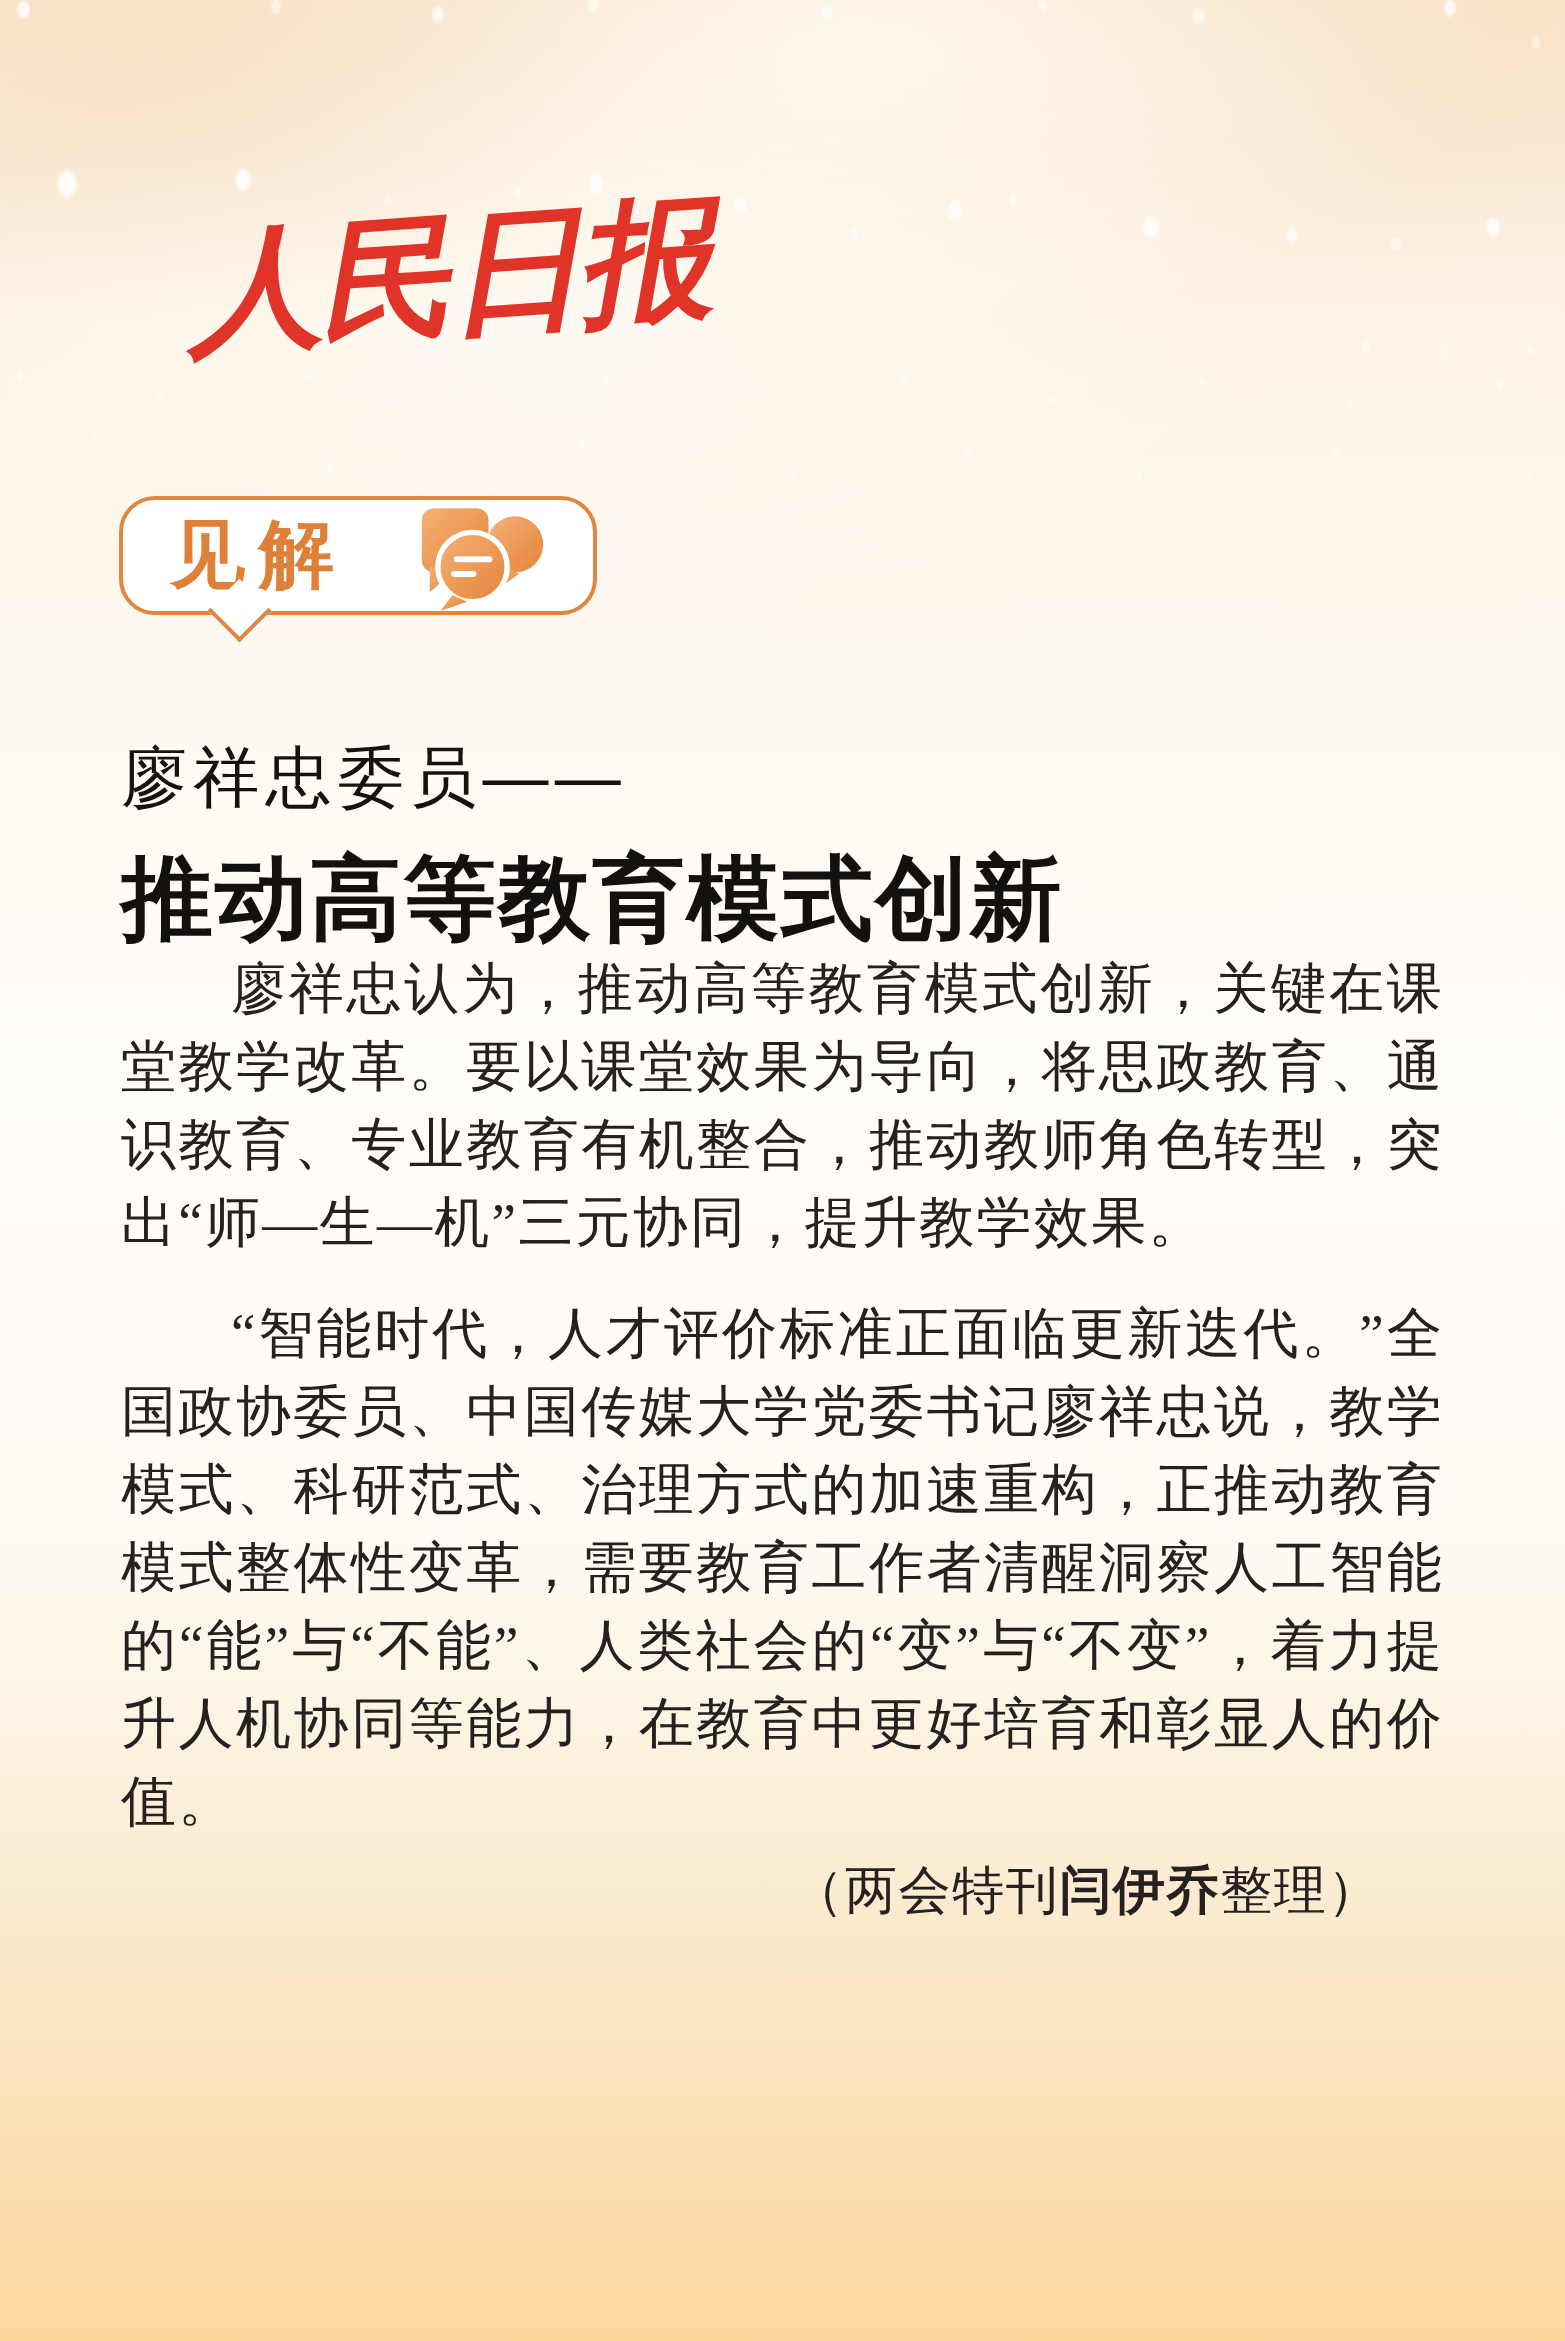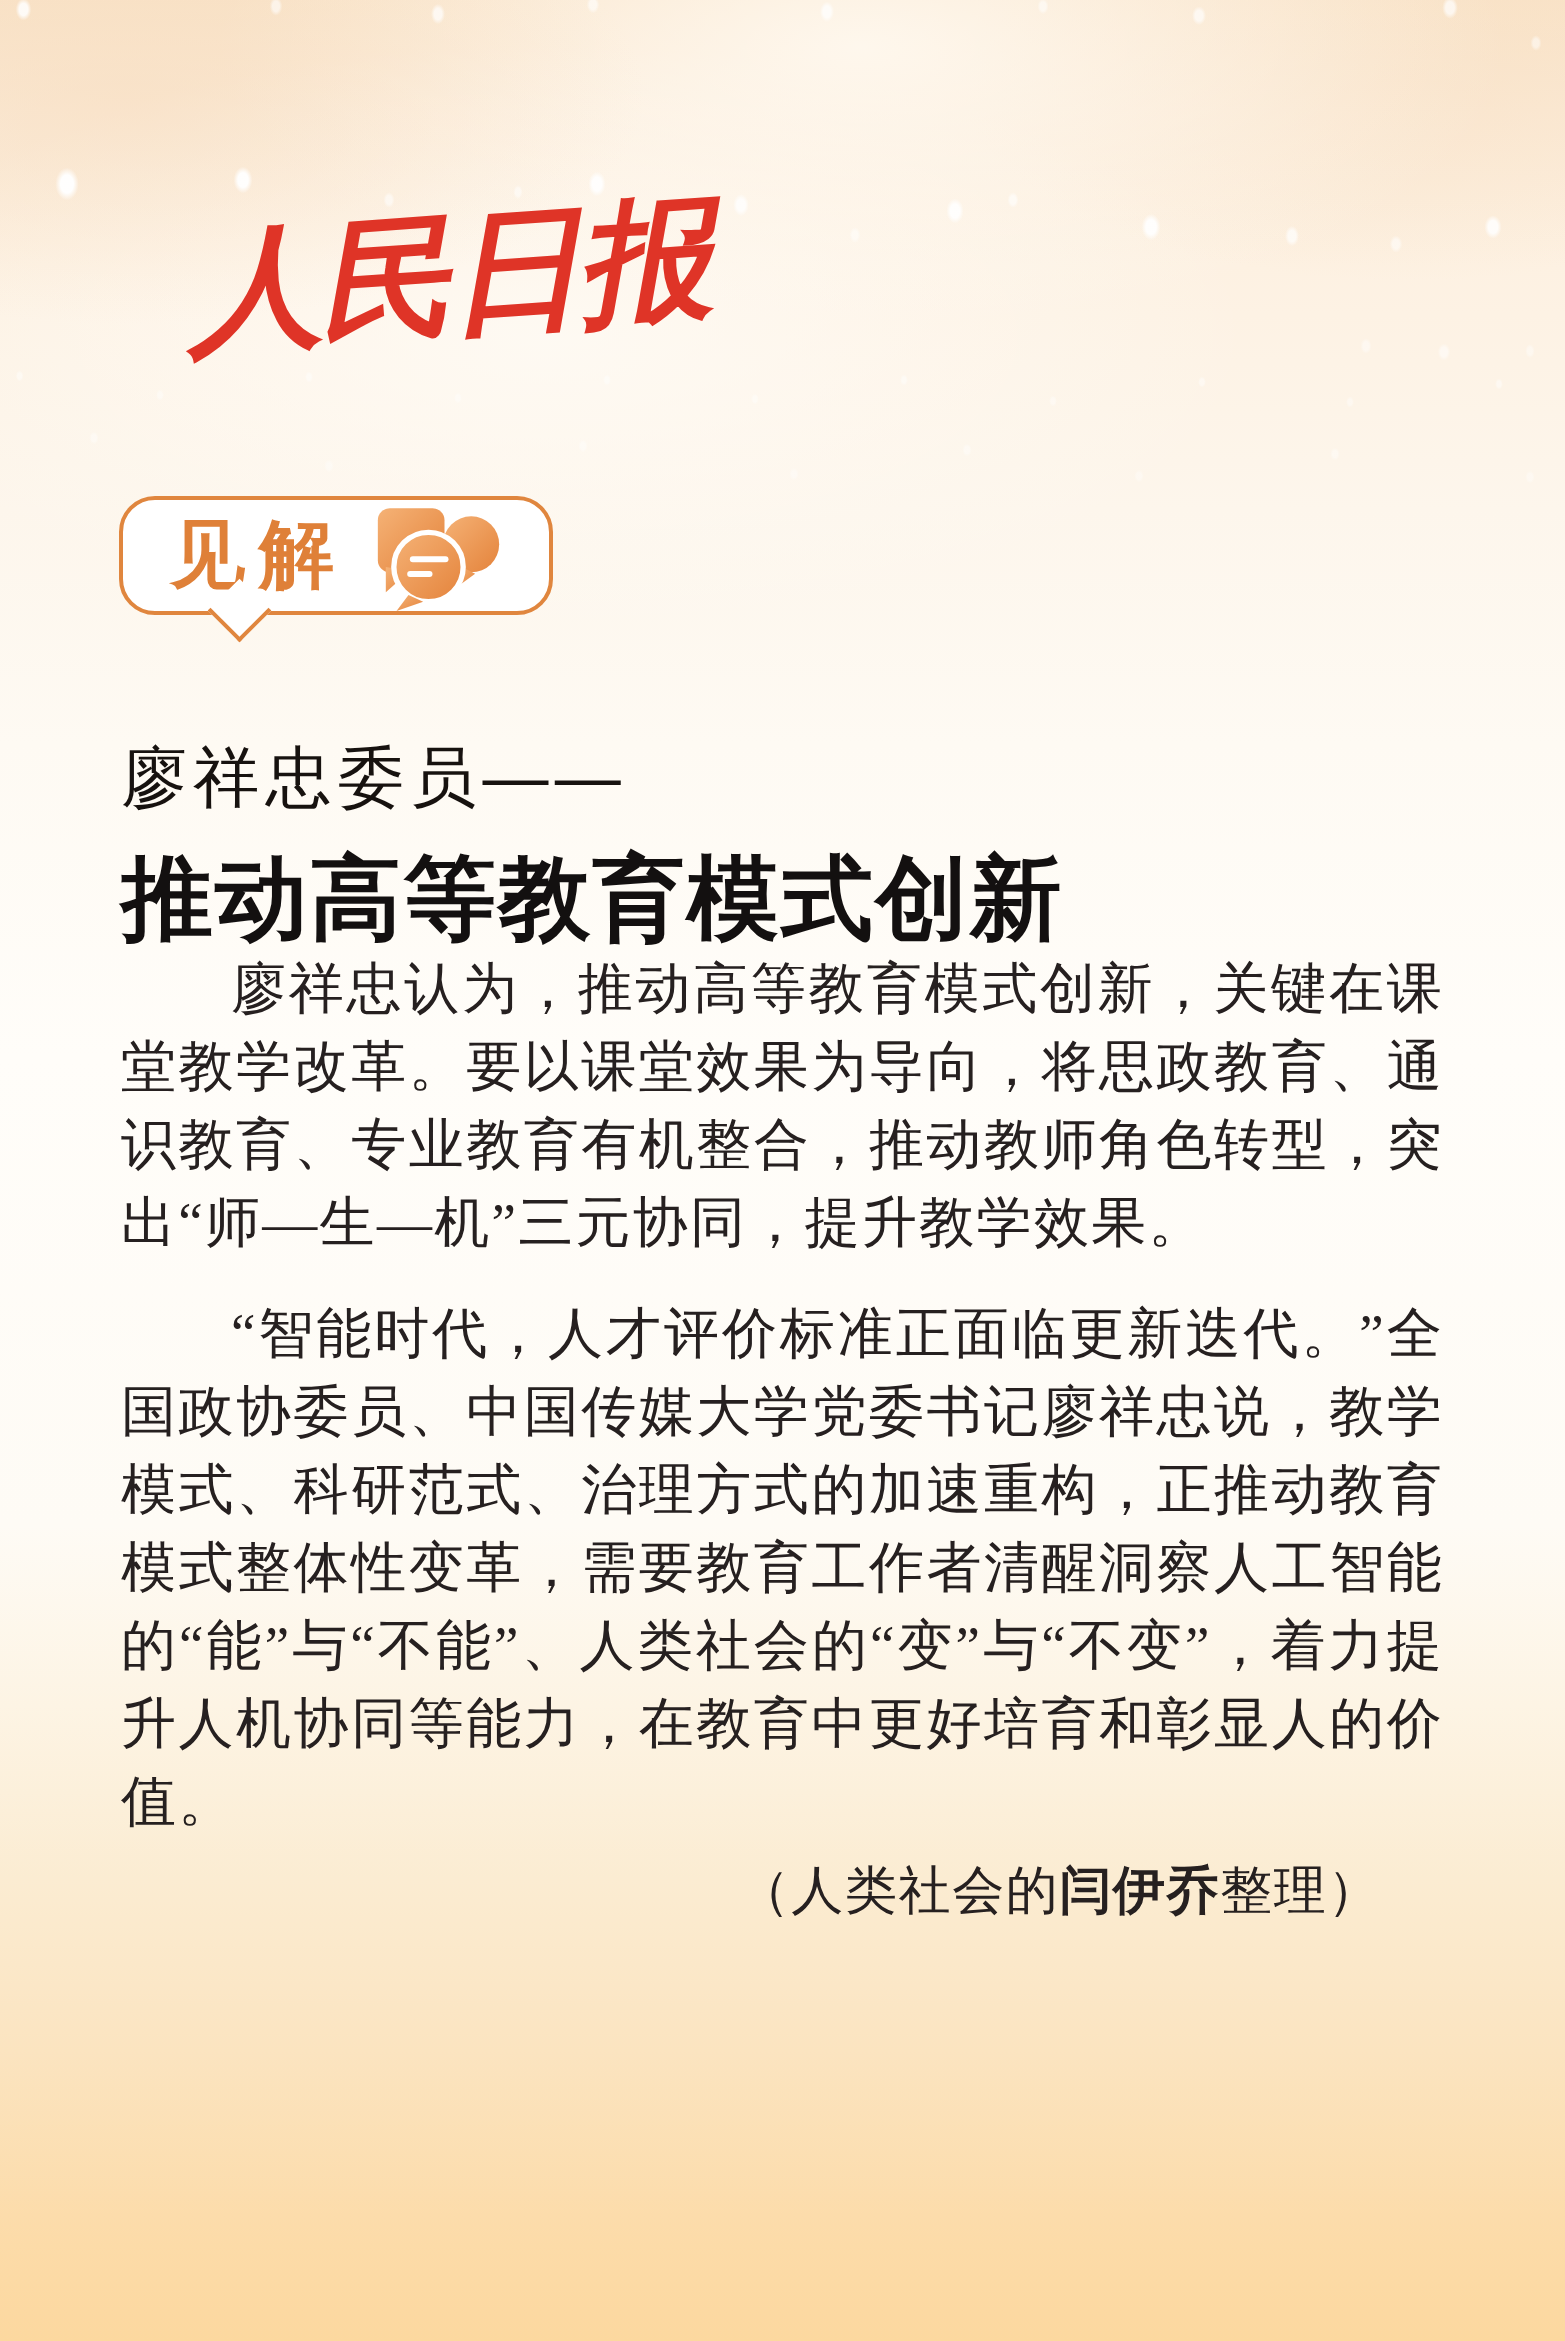--- a/index.html
+++ b/index.html
@@ -102,21 +102,21 @@
     letter-spacing:-7.8px;
     white-space:nowrap;
     color:#e5521f;
     background:linear-gradient(98deg,#e33123 6%,#e84b27 36%,#e06029 55%,#e87e2e 80%,#ea8430 96%);
     -webkit-background-clip:text;background-clip:text;
     -webkit-text-fill-color:transparent;
   }
   
   .badge{
     position:absolute;left:119px;top:496px;
-    width:434px;height:119px;
+    width:478px;height:119px;
     background:#ffffff;
     border:4.7px solid #e0863e;
     border-radius:36px;
     box-sizing:border-box;
   }
   .badge-label{
     position:absolute;left:47px;top:50%;
     transform:translateY(-52%);
     font-family:"Liberation Serif","DejaVu Serif",serif;
     font-weight:700;
@@ -204,17 +204,17 @@
       <rect x="56" y="102" width="38" height="9" rx="4.5" fill="#ffffff"></rect>
     </svg>
     <span class="badge-tail"></span>
   </div>
 
   <main class="article">
     <h2 class="kicker">廖祥忠委员——</h2>
     <h1 class="headline">推动高等教育模式创新</h1>
     <p class="body-para">廖祥忠认为，推动高等教育模式创新，关键在课堂教学改革。要以课堂效果为导向，将思政教育、通识教育、专业教育有机整合，推动教师角色转型，突出“师—生—机”三元协同，提升教学效果。</p>
     <p class="body-para first">“智能时代，人才评价标准正面临更新迭代。”全国政协委员、中国传媒大学党委书记廖祥忠说，教学模式、科研范式、治理方式的加速重构，正推动教育模式整体性变革，需要教育工作者清醒洞察人工智能的“能”与“不能”、人类社会的“变”与“不变”，着力提升人机协同等能力，在教育中更好培育和彰显人的价值。</p>
-    <p class="byline"><span>（人类社会的</span><span class="reporter">闫伊乔</span><span>整理）</span></p>
+    <p class="byline"><span>（两会特刊</span><span class="reporter">闫伊乔</span><span>整理）</span></p>
   </main>
 
 </div>
 
 
 </body></html>

